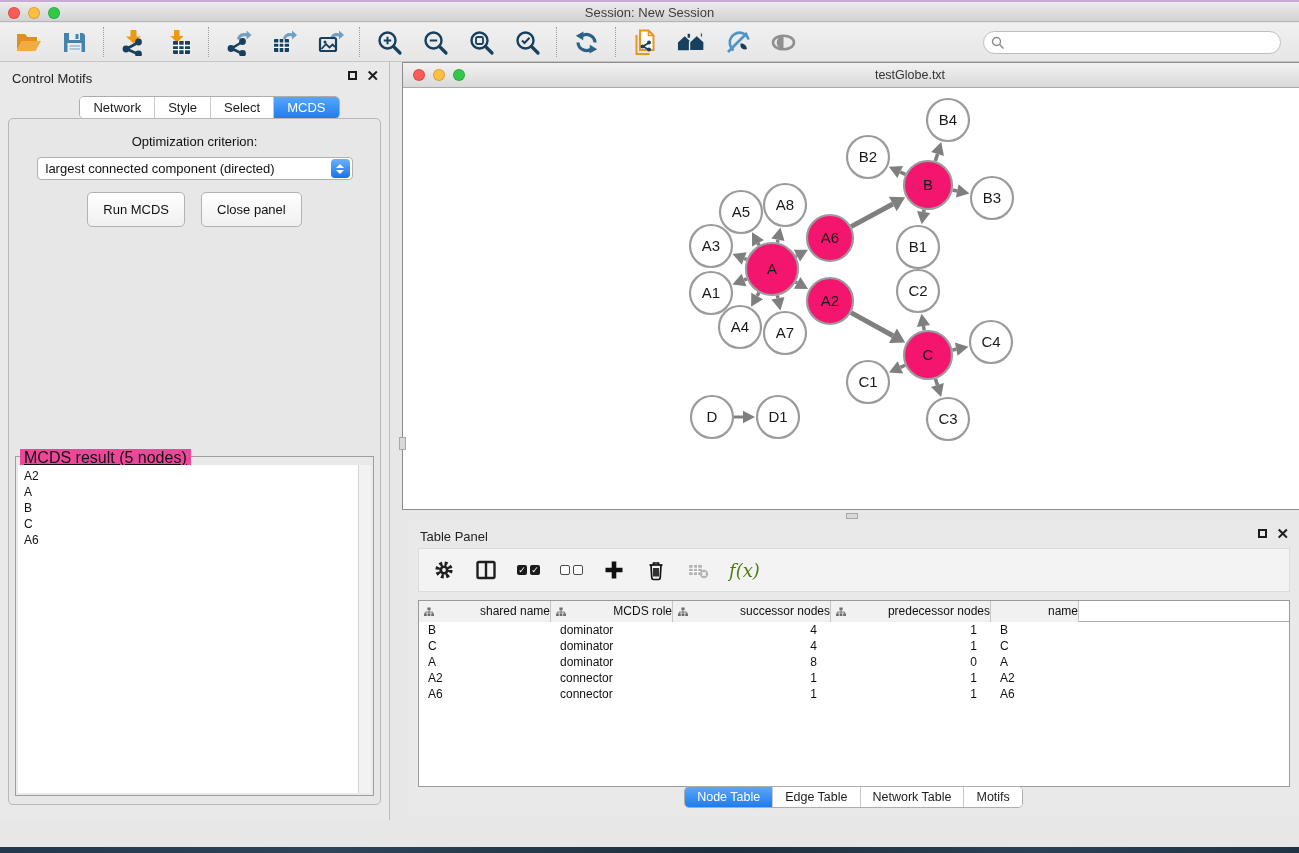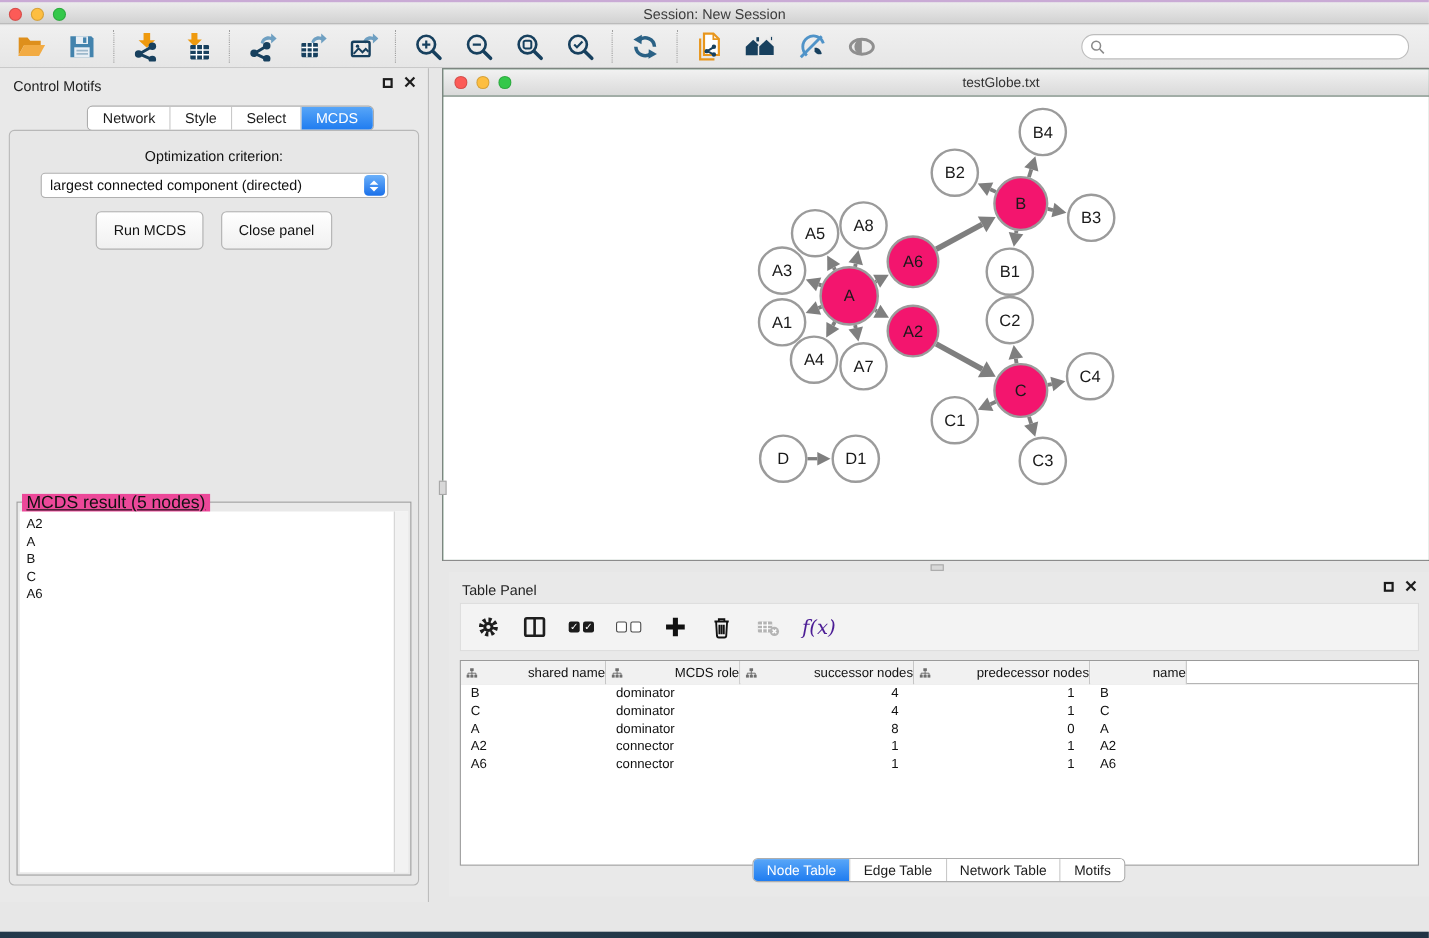--- a/index.html
+++ b/index.html
@@ -94,35 +94,35 @@
   
   .table-panel { position:absolute; left:408px; top:520px; width:891px; height:295px; background:#e9e9e9; }
   .tp-header { position:relative; height:28px; }
   .tp-toolbar { position:absolute; left:10px; top:28px; width:872px; height:44px;
     background:#f3f3f3; border:1px solid #dcdcdc; display:flex; align-items:center; gap:20px; padding:0 14px; }
   .tp-icon { display:flex; align-items:center; justify-content:center; cursor:pointer; }
   .cb-pair { display:flex; gap:3px; }
   .cb { width:10px; height:10px; background:#1b1b1b; border-radius:2px; color:#fff;
     font-size:9px; line-height:10px; text-align:center; }
   .cb-empty { width:10px; height:10px; border:1.6px solid #4a4a4a; border-radius:2px; background:#fff; }
-  .fx-label { font-family:"DejaVu Serif", serif; font-style:italic; color:#4c1d95; font-size:18px; }
+  .fx-label { font-family:"DejaVu Serif", serif; font-style:italic; color:#4d7c0f; font-size:18px; }
 
   .data-table { position:absolute; left:10px; top:80px; width:872px; height:187px;
     background:#fff; border:1px solid #9a9a9a; overflow:hidden; }
   .dt-header { display:flex; height:21px; border-bottom:1px solid #adadad; background:#fff; }
   .dt-hcell { position:relative; height:21px; background:#f1f1f1; border-right:1px solid #c6c6c6;
     font-size:12px; color:#111; }
   .dt-hcell .hlabel { position:absolute; left:0; right:0; top:3px; text-align:right; }
   .dt-hcell .hicon { position:absolute; left:5px; top:5px; }
   .dt-row { display:flex; height:16px; }
   .dt-cell { font-size:12px; color:#111; padding-top:1px; white-space:nowrap; }
   .dt-cell.left { text-align:left; padding-left:9px; }
   .dt-cell.right { text-align:right; padding-right:14px; }
 
-  .bottom-tabs-row { position:absolute; left:0; bottom:13px; width:100%; text-align:center; }
+  .bottom-tabs-row { position:absolute; left:0; bottom:7px; width:100%; text-align:center; }
   .bottom-tabs-row .seg-tab { font-size:12.5px; padding:3px 12px; }
 
   
   .statusbar { position:absolute; left:0; top:820px; width:100%; height:27px;
     background:#ececec; border-top:1px solid #c4c4c4; }
   .list-btn { position:absolute; left:12px; top:3px; width:24px; height:21px;
     background:linear-gradient(#fff,#f0f0f0); border:1px solid #b2b2b2; border-radius:4px;
     display:flex; align-items:center; justify-content:center; cursor:pointer; }
   .memory-btn { position:absolute; right:10px; top:3px; height:21px;
     background:linear-gradient(#fff,#f0f0f0); border:1px solid #b2b2b2; border-radius:4px;

